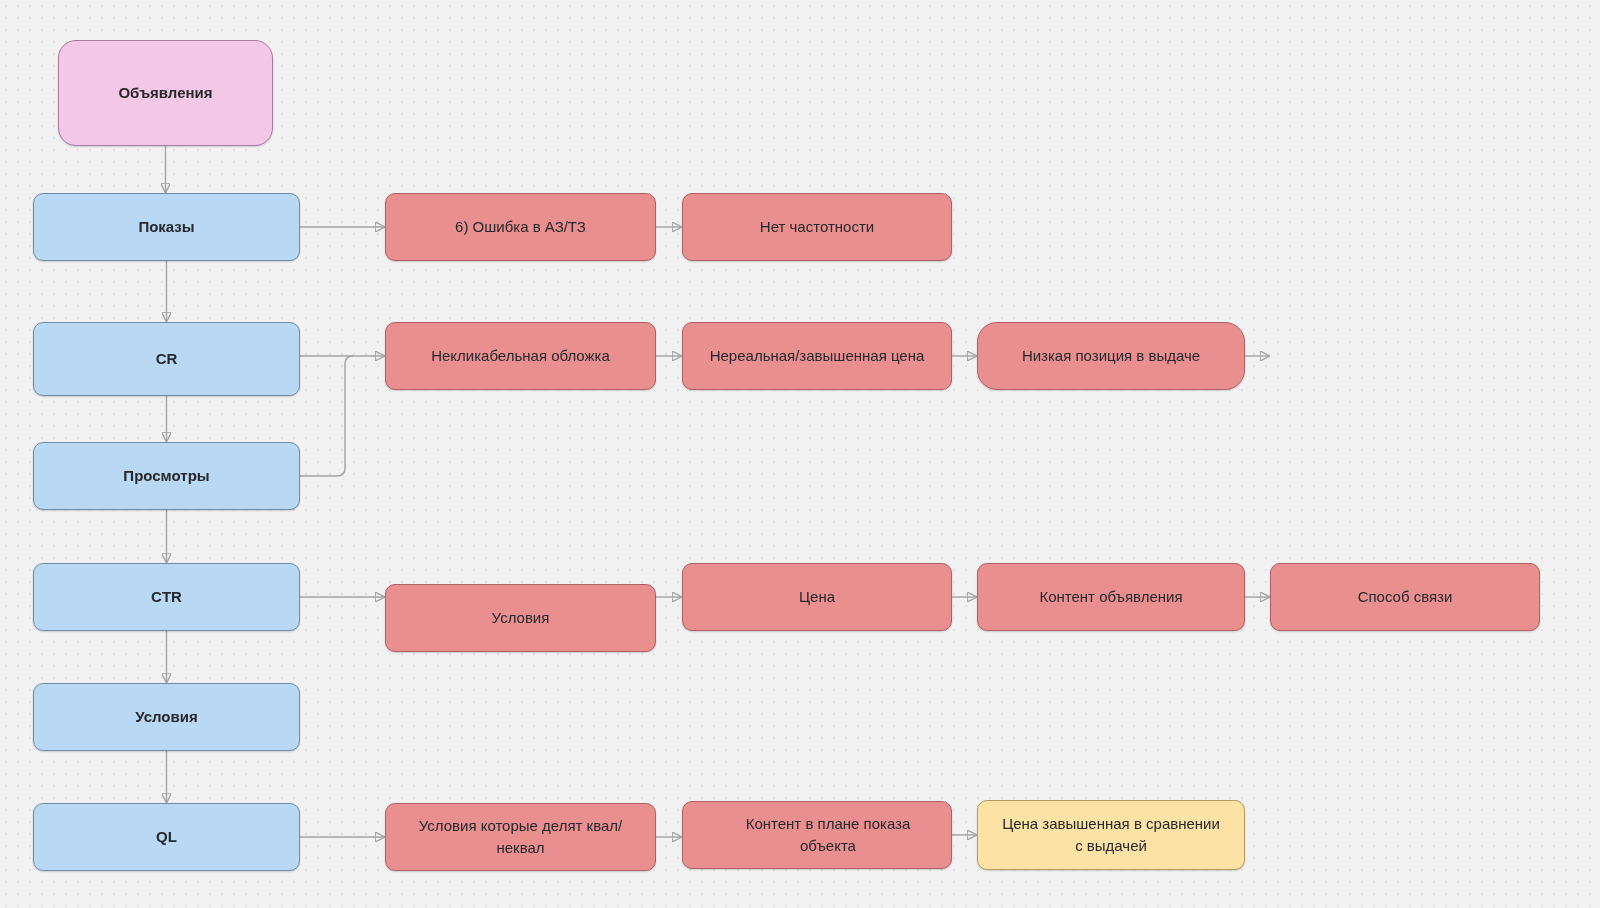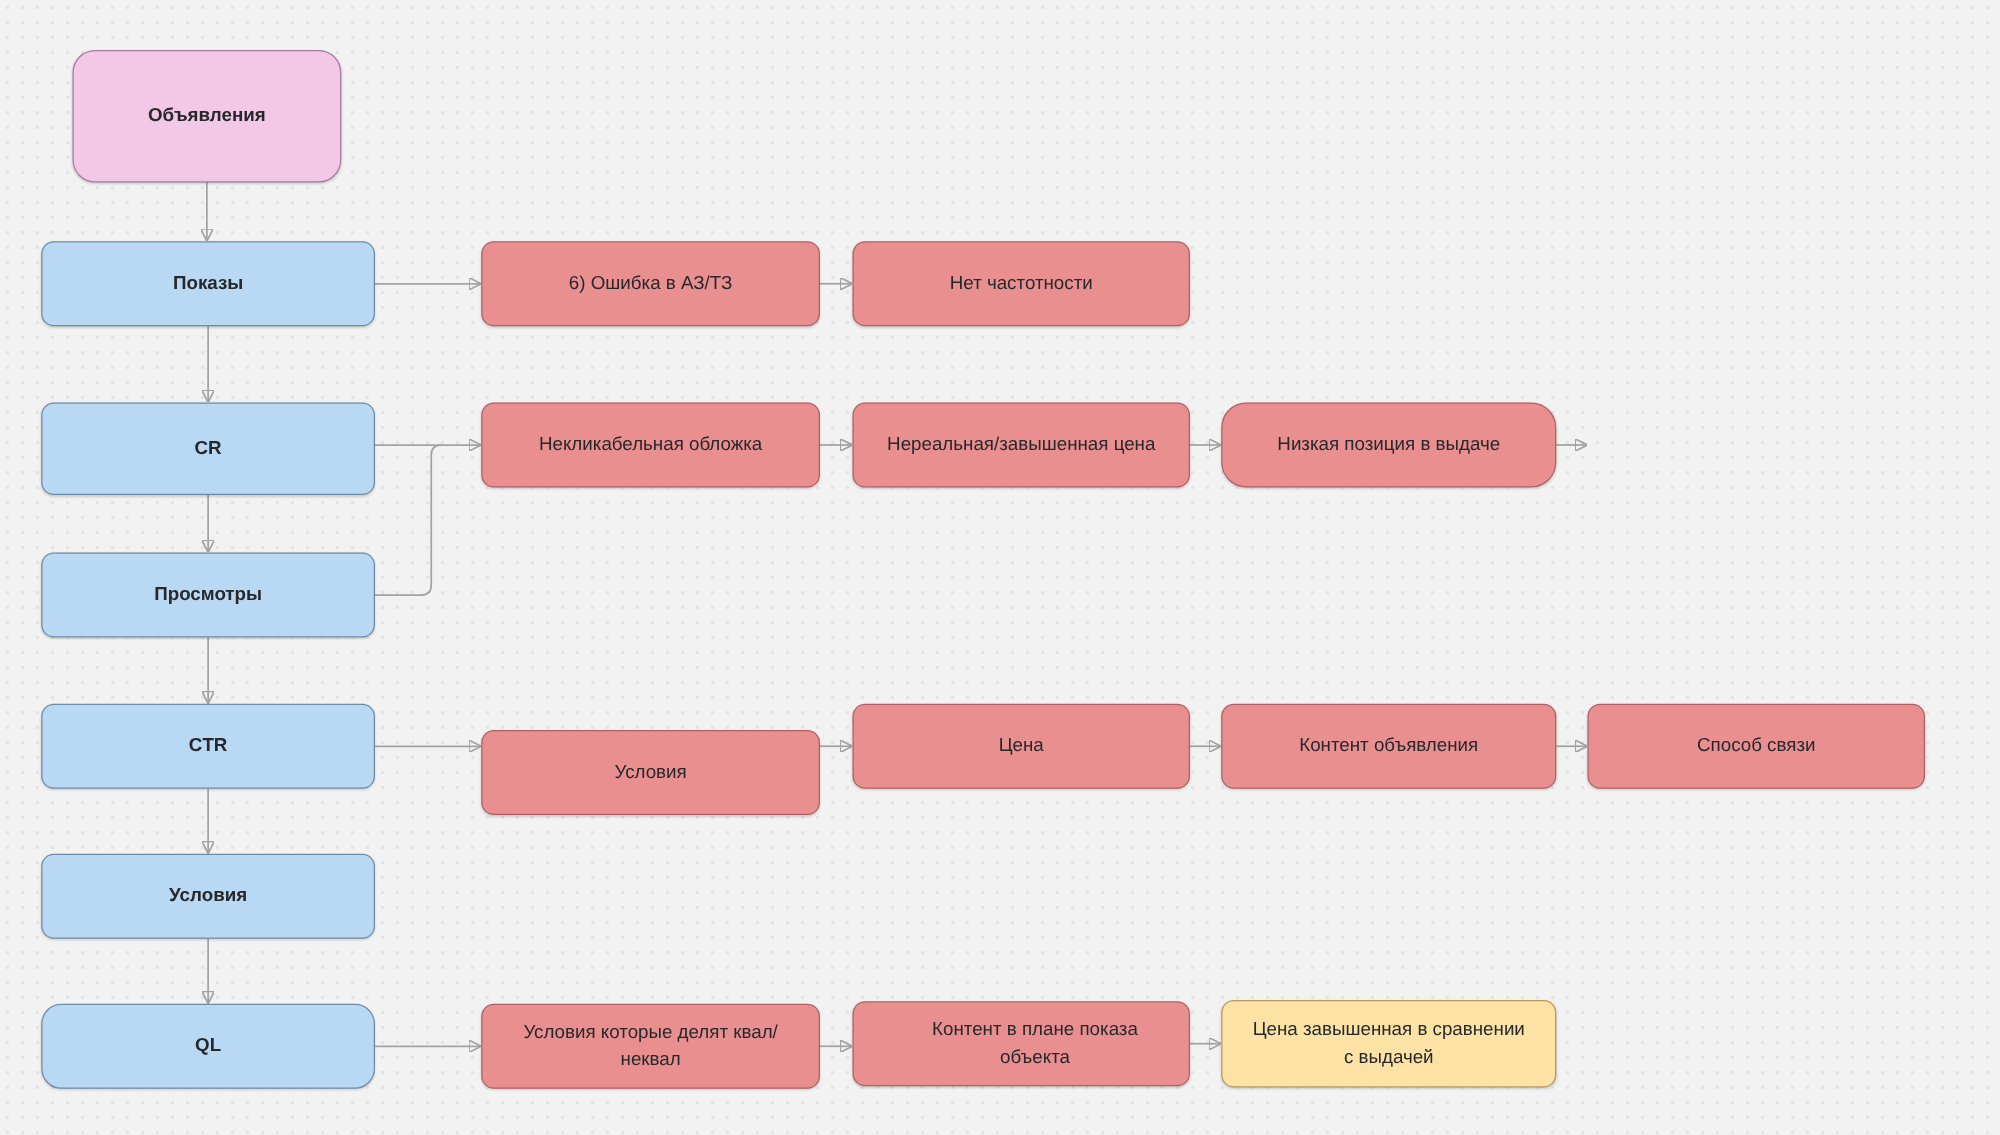--- a/index.html
+++ b/index.html
@@ -93,21 +93,21 @@
     </div>
     <div class="node red" style="left: 977px; top: 563px; width: 268px; height: 68px; background: rgb(233, 143, 143); border-color: rgb(176, 96, 101);">
       <span>Контент объявления</span>
     </div>
     <div class="node red" style="left: 1270px; top: 563px; width: 270px; height: 68px; background: rgb(233, 143, 143); border-color: rgb(176, 96, 101);">
       <span>Способ связи</span>
     </div>
     <div class="node blue" style="left: 33px; top: 683px; width: 267px; height: 68px; background: rgb(185, 216, 244); border-color: rgb(111, 140, 166);">
       <span>Условия</span>
     </div>
-    <div class="node blue" style="left: 33px; top: 803px; width: 267px; height: 68px; background: rgb(185, 216, 244); border-color: rgb(111, 140, 166); border-radius: 16px;">
+    <div class="node blue" style="left: 33px; top: 803px; width: 267px; height: 68px; background: rgb(185, 216, 244); border-color: rgb(111, 140, 166);">
       <span>QL</span>
     </div>
     <div class="node red" style="left: 385px; top: 803px; width: 271px; height: 68px; background: rgb(233, 143, 143); border-color: rgb(176, 96, 101);">
       <span>Условия которые делят квал/неквал</span>
     </div>
     <div class="node red" style="left: 682px; top: 801px; width: 270px; height: 68px; background: rgb(233, 143, 143); border-color: rgb(176, 96, 101); padding-left: 44px;">
       <span>Контент в плане показа объекта</span>
     </div>
     <div class="node yellow" style="left: 977px; top: 800px; width: 268px; height: 70px; background: rgb(252, 226, 164); border-color: rgb(184, 154, 96);">
       <span>Цена завышенная в сравнении с выдачей</span>

